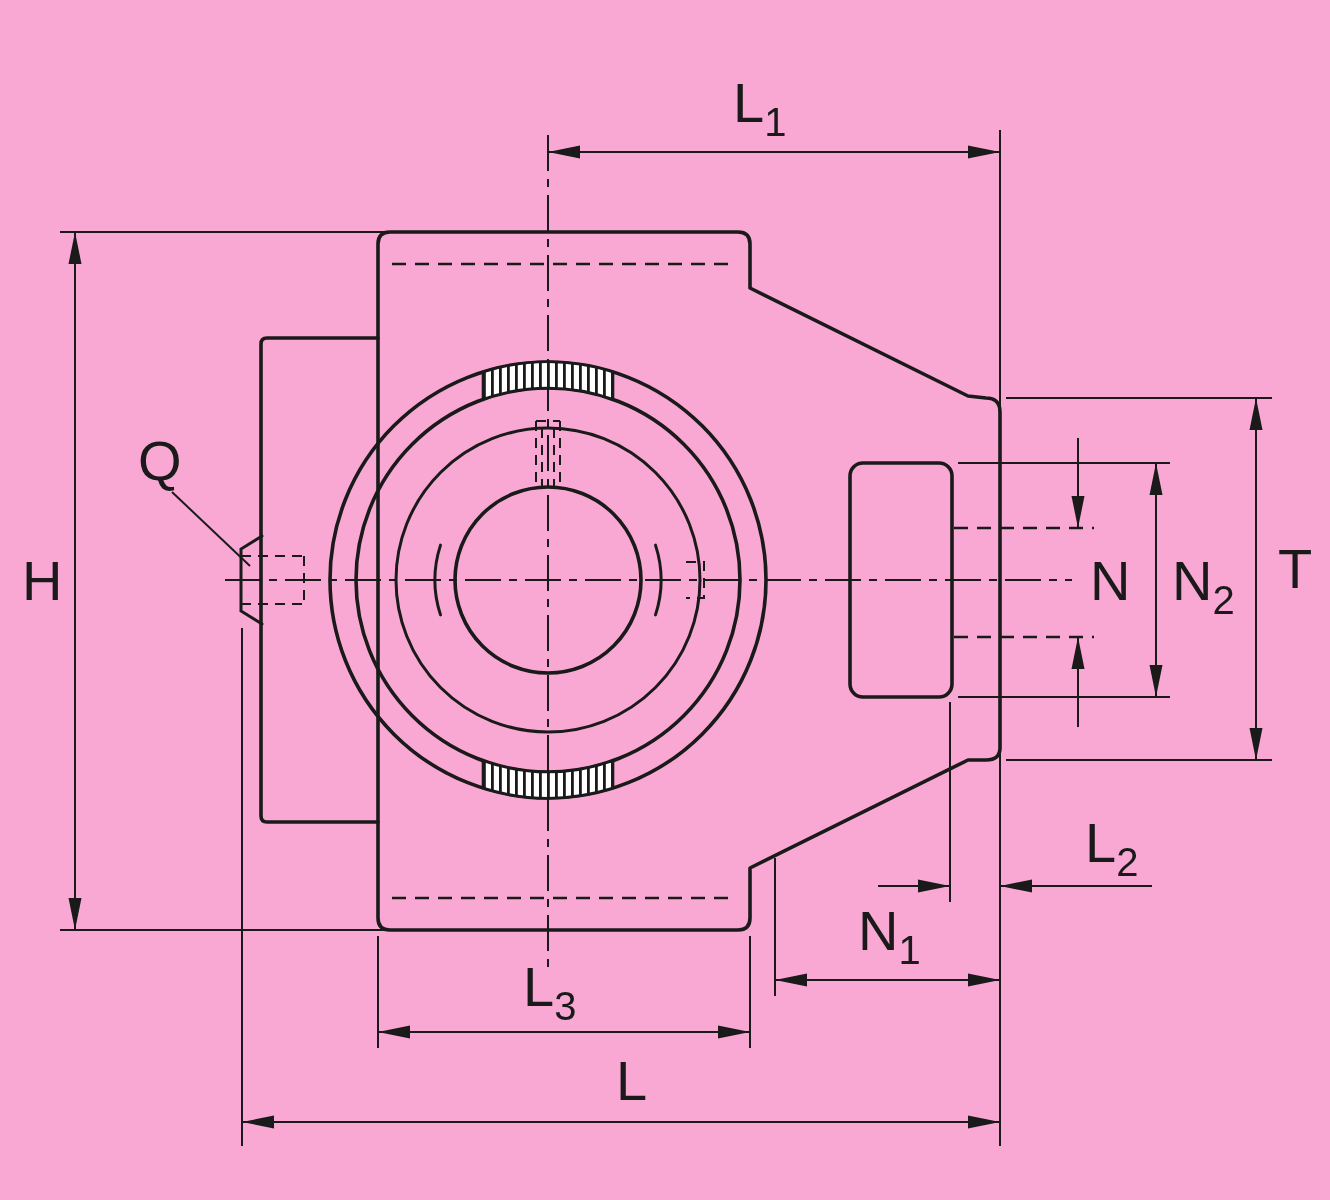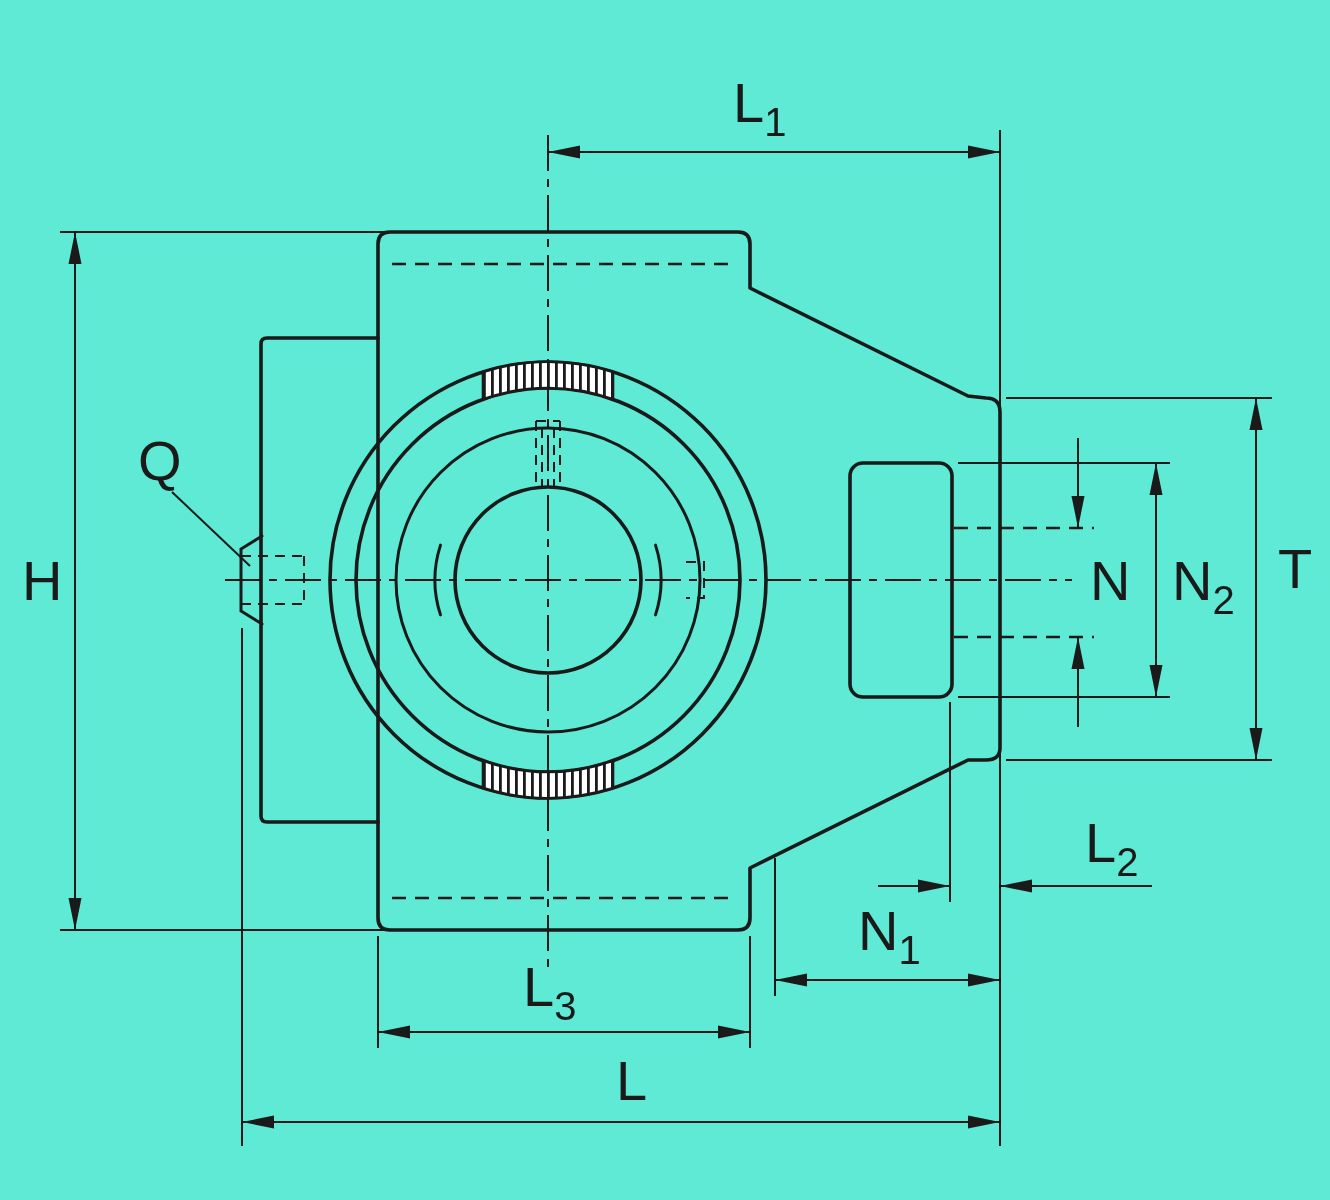--- a/index.html
+++ b/index.html
@@ -1,16 +1,16 @@
 <!DOCTYPE html>
 <html><head>
 <meta charset="utf-8">
 <style>
   html,body{margin:0;padding:0;background:#ffffff;}
-  .stage{position:relative;width:1330px;height:1200px;background:#5eead4;overflow:hidden;
+  .stage{position:relative;width:1330px;height:1200px;background:#f9a8d4;overflow:hidden;
          font-family:"Liberation Sans", sans-serif;}
   svg{display:block;}
   .bold{stroke:#1a1a1a;stroke-width:3.6;fill:none;stroke-linecap:round;stroke-linejoin:round;}
   .med{stroke:#1a1a1a;stroke-width:3;fill:none;stroke-linecap:round;}
   .thin{stroke:#1a1a1a;stroke-width:2;fill:none;stroke-linecap:butt;}
   .hid{stroke:#1a1a1a;stroke-width:2.4;fill:none;stroke-dasharray:14 9;stroke-linecap:butt;}
   .hid2{stroke:#1a1a1a;stroke-width:2;fill:none;stroke-dasharray:10 7;stroke-linecap:butt;}
   .cl{stroke:#1a1a1a;stroke-width:2;fill:none;stroke-dasharray:36 8 8 8;stroke-linecap:butt;}
   text.dim{font-size:56px;fill:#1a1a1a;font-family:"Liberation Sans", sans-serif;}
   tspan.sub{font-size:40px;}

